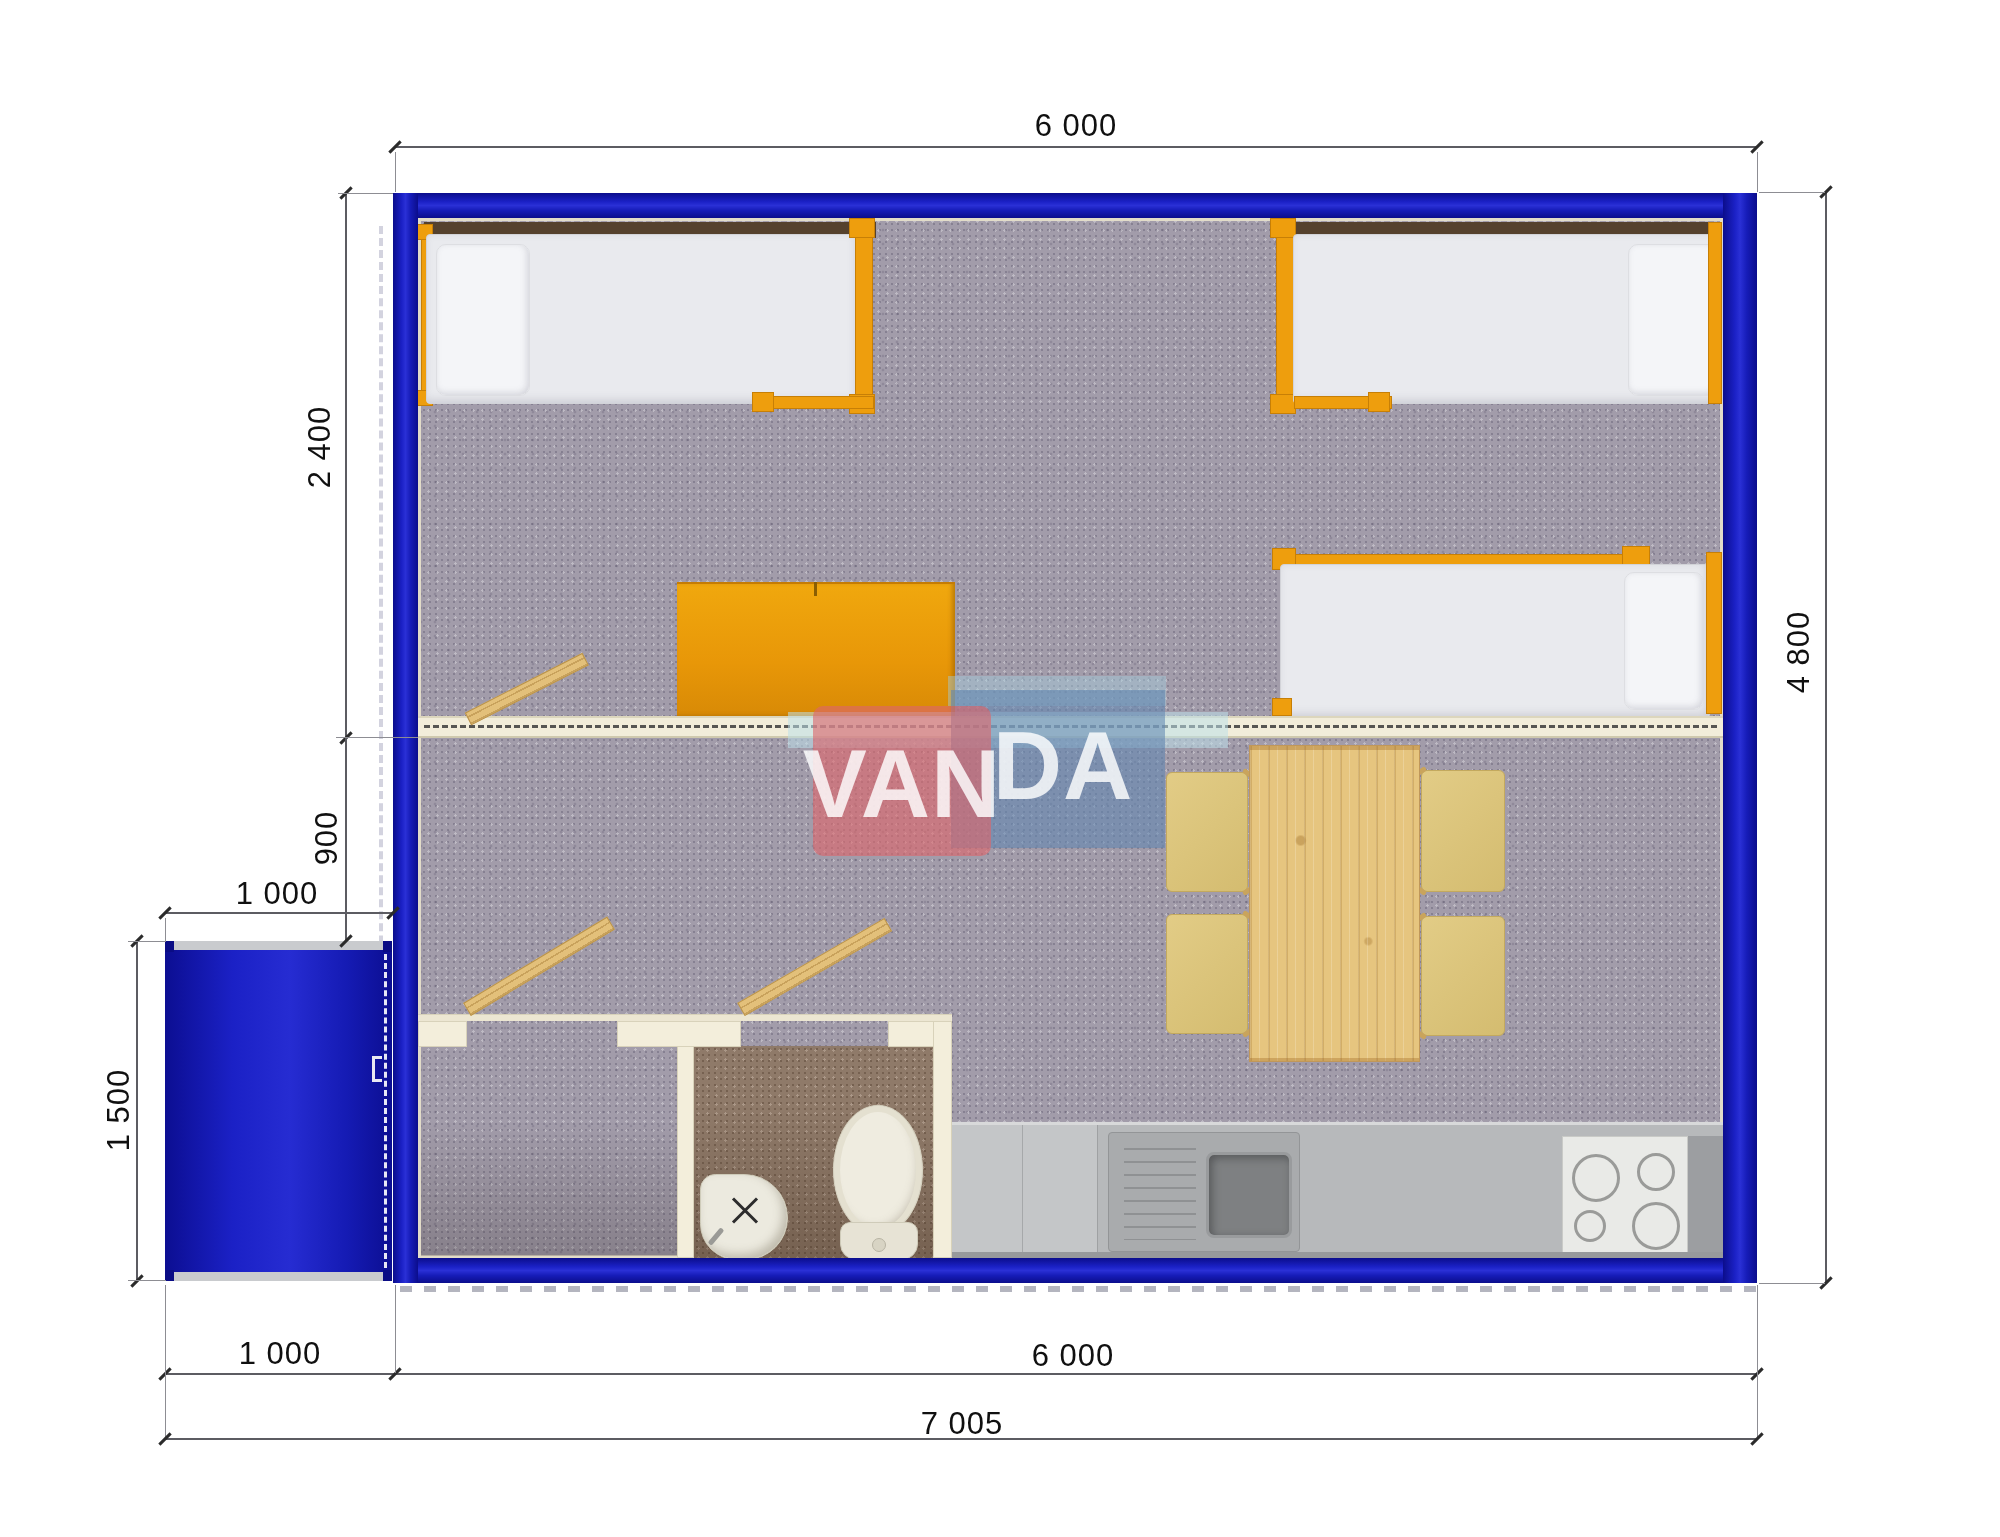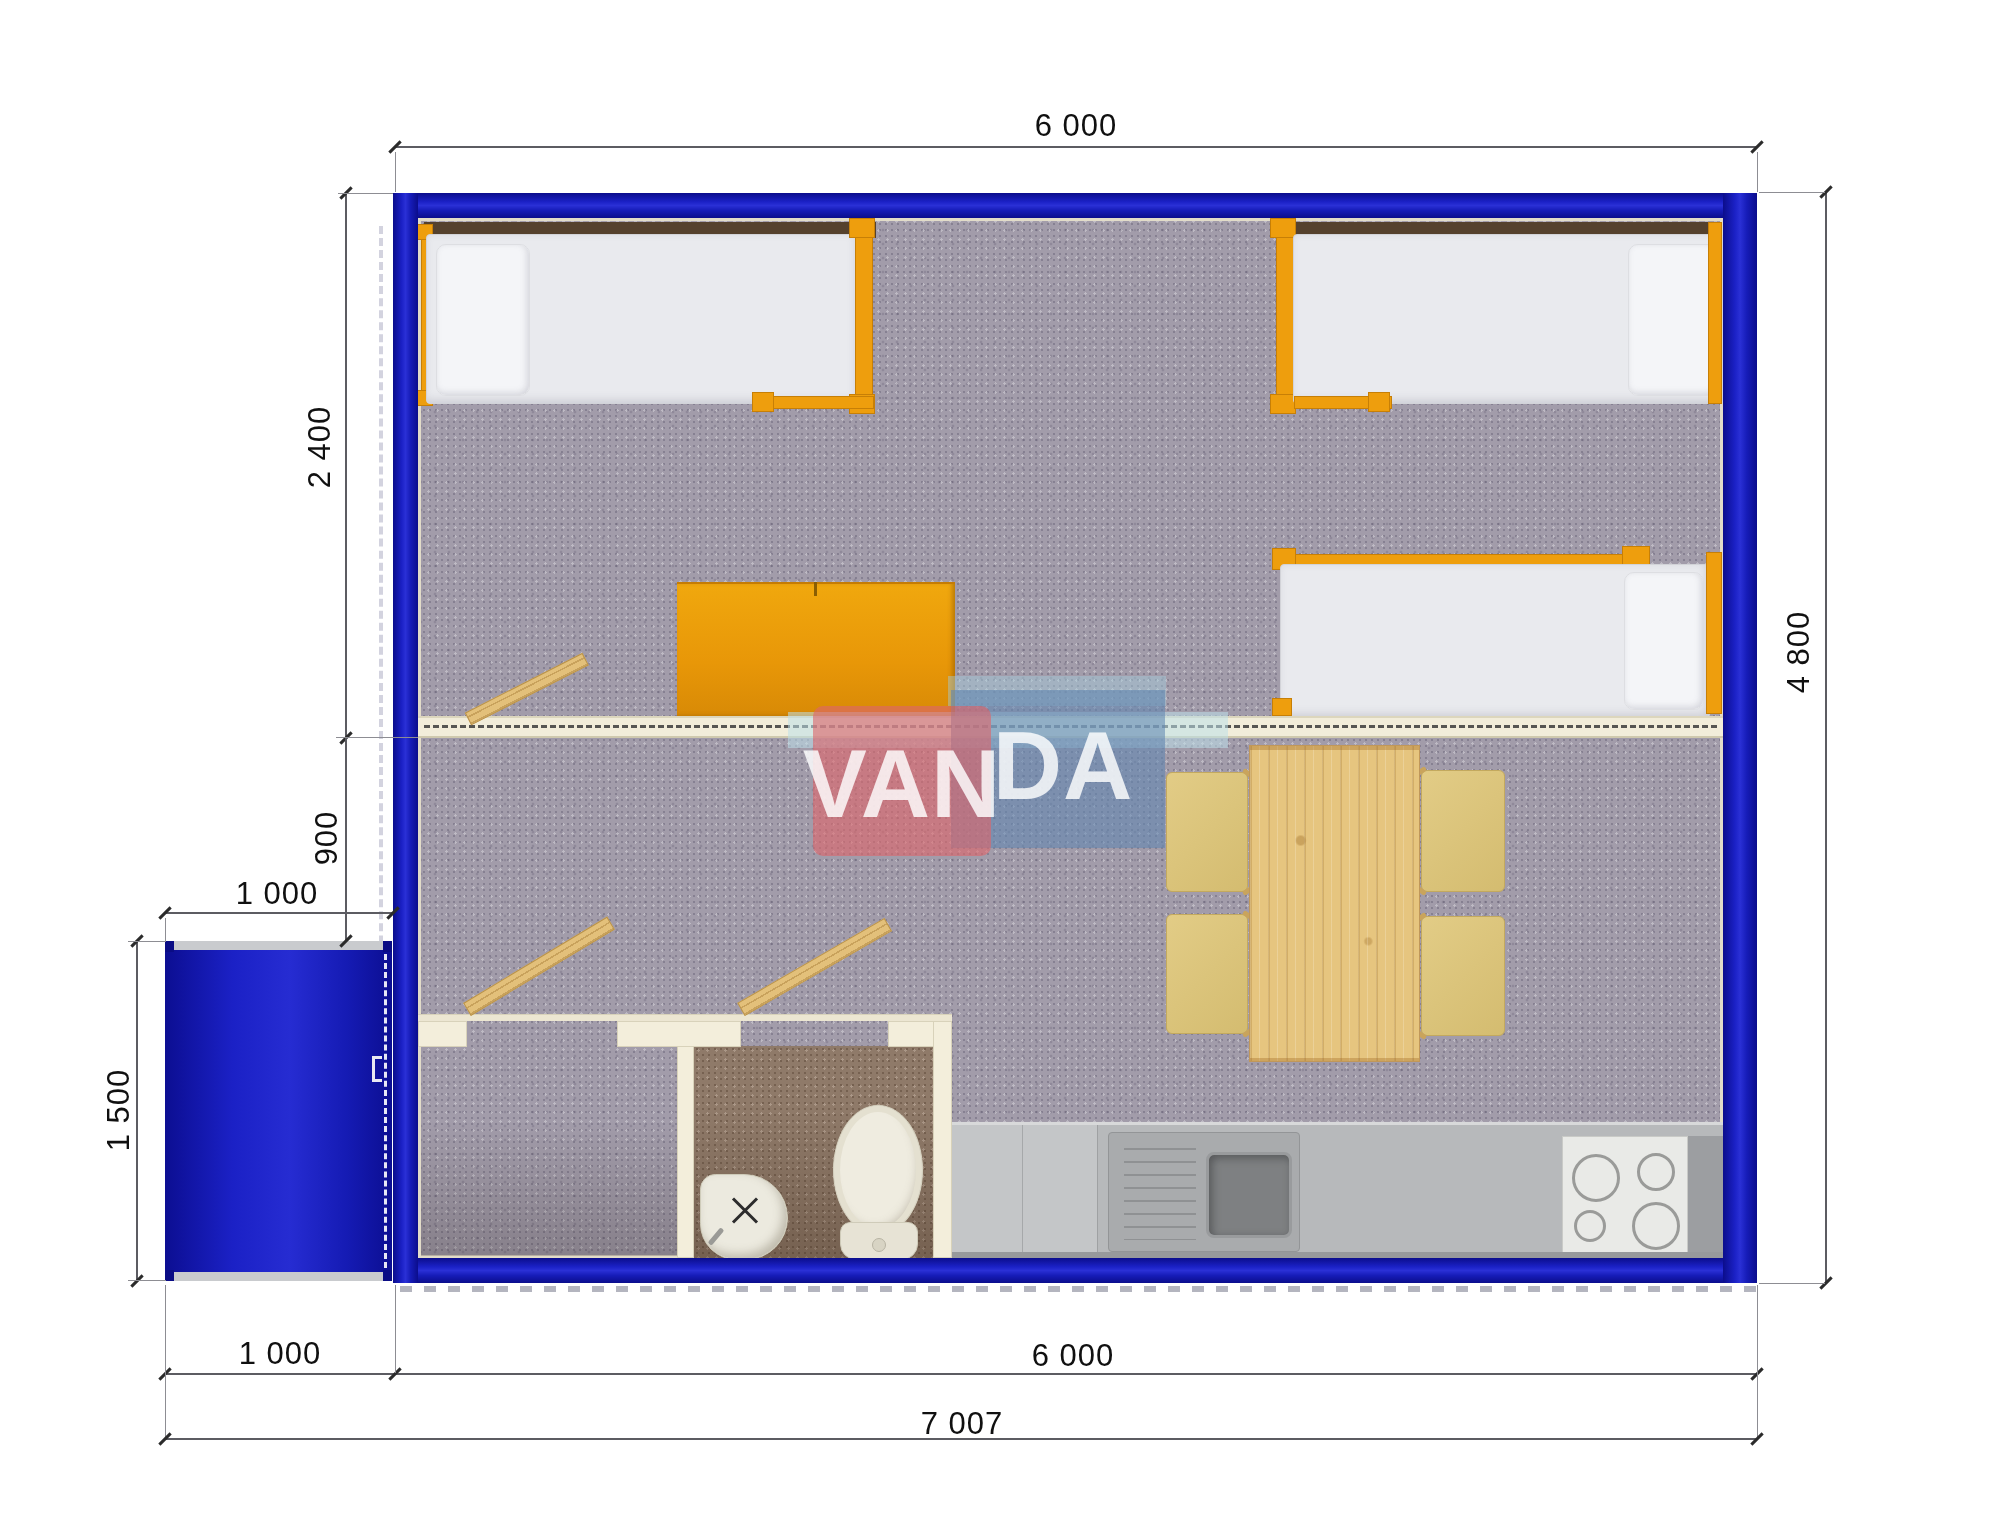--- a/index.html
+++ b/index.html
@@ -223,15 +223,15 @@
   <div class="tick" style="left:1757px;top:1374px;"></div>
   <div class="ext extv" style="left:165px;top:1285px;height:153px;"></div>
   <div class="ext extv" style="left:395px;top:1285px;height:88px;"></div>
   <div class="ext extv" style="left:1757px;top:1285px;height:153px;"></div>
   <div class="dim-label" style="left:280px;top:1354px;">1 000</div>
   <div class="dim-label" style="left:1073px;top:1356px;">6 000</div>
 
   <div class="dlh" style="left:165px;top:1438px;width:1592px;"></div>
   <div class="tick" style="left:165px;top:1439px;"></div>
   <div class="tick" style="left:1757px;top:1439px;"></div>
-  <div class="dim-label" style="left:962px;top:1424px;">7 007</div>
+  <div class="dim-label" style="left:962px;top:1424px;">7 005</div>
 
 </div>
 
 </body></html>

